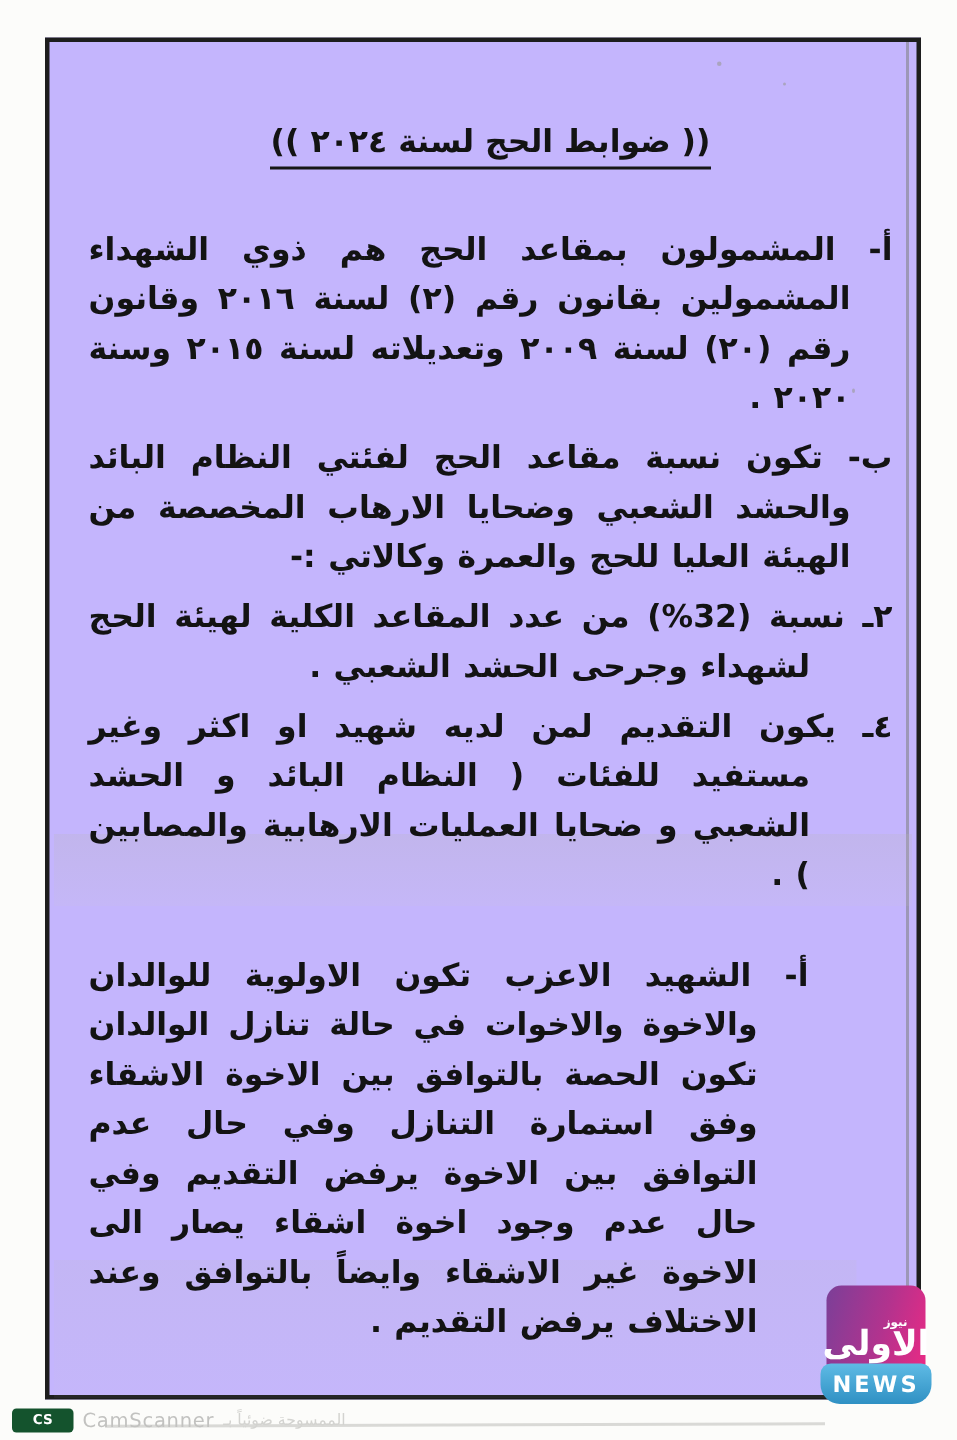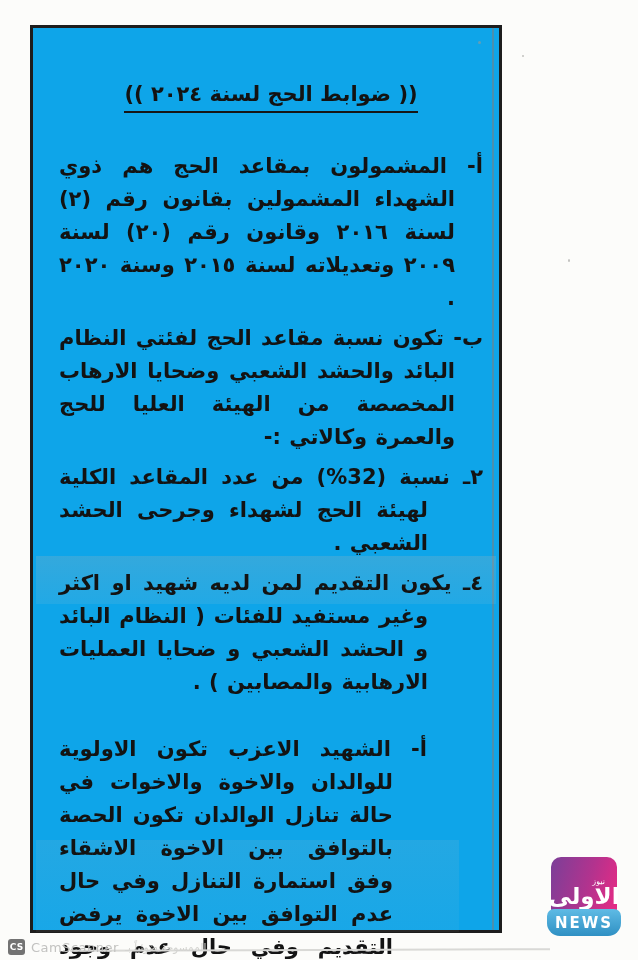--- a/index.html
+++ b/index.html
@@ -3,22 +3,22 @@
 <meta charset="utf-8">
 <style>
   * { margin:0; padding:0; box-sizing:border-box; }
   body {
     width:638px; height:960px; position:relative; overflow:hidden;
     background:#fcfcfa;
     font-family:"DejaVu Sans", sans-serif;
   }
   
   .scan-frame {
-    position:absolute; left:30px; top:25px; width:472px; height:908px;
-    border:3px solid #1d1d1d; background:#0ea5e9;
+    position:absolute; left:30px; top:25px; width:584px; height:908px;
+    border:3px solid #1d1d1d; background:#c4b5fd;
   }
   .frame-inner-right {
     position:absolute; top:0; bottom:0; right:5px; width:2px;
     background:#7d7d7d; opacity:.55;
   }
   
   .scan-band-mid {
     position:absolute; left:3px; right:3px; top:528px; height:48px;
     background:linear-gradient(180deg, rgba(185,182,178,.22), rgba(205,202,198,.10));
   }
@@ -50,36 +50,36 @@
   .sub-a    { margin-top:34px; margin-right:56px; padding-right:34px; text-indent:-34px; }
   
   .news-logo { position:absolute; left:546px; top:857px; width:76px; z-index:5; }
   .logo-square {
     width:66px; height:57px; margin:0 auto;
     border-radius:10px 10px 5px 5px;
     background:linear-gradient(105deg, #7b3f98 0%, #b2338e 55%, #e92a84 100%);
     color:#fff; display:flex; flex-direction:column;
     align-items:center; justify-content:center;
   }
-  .logo-small { font-size:8px; font-weight:normal; align-self:flex-end; margin:15px 12px -3px 0; }
+  .logo-small { font-size:8px; font-weight:bold; align-self:flex-end; margin:15px 12px -3px 0; }
   .logo-main  { font-size:23px; font-weight:bold; line-height:26px; }
   .logo-banner {
     position:relative; margin:-5px auto 10px auto; width:74px; height:27px;
     border-radius:7px 7px 13px 13px;
     background:linear-gradient(180deg, #5fbbe5 0%, #2f90c3 100%);
     color:#fff; font-weight:bold; font-size:15px; letter-spacing:2px;
     display:flex; align-items:center; justify-content:center;
   }
   
   .scanner-row {
     position:absolute; left:8px; top:938px; height:18px; z-index:4;
     display:flex; align-items:center; gap:6px;
   }
   .cs-badge {
-    width:17px; height:16px; border-radius:3px; background:#737373;
+    width:41px; height:16px; border-radius:3px; background:#14532d;
     color:#fff; font-size:9px; font-weight:bold;
     display:flex; align-items:center; justify-content:center;
   }
   .cs-name   { color:#c2c2c0; font-size:13px; letter-spacing:.5px; }
   .cs-arabic { color:#d3d3d0; font-size:10.5px; direction:rtl; }
   
   .speck { position:absolute; background:#9a9a96; border-radius:50%; opacity:.6; }
   .speck1 { left:478px; top:41px;  width:3px; height:3px; }
   .speck2 { left:522px; top:55px;  width:2px; height:2px; }
   .speck3 { left:568px; top:259px; width:2px; height:3px; }

